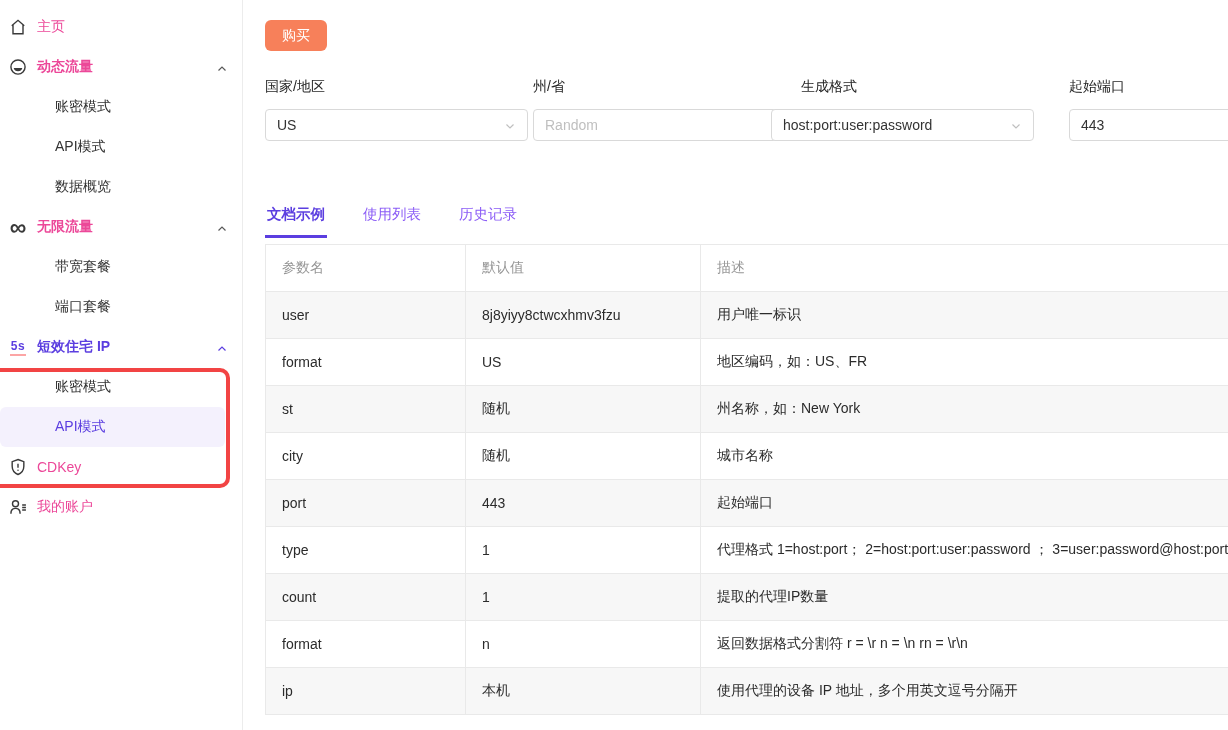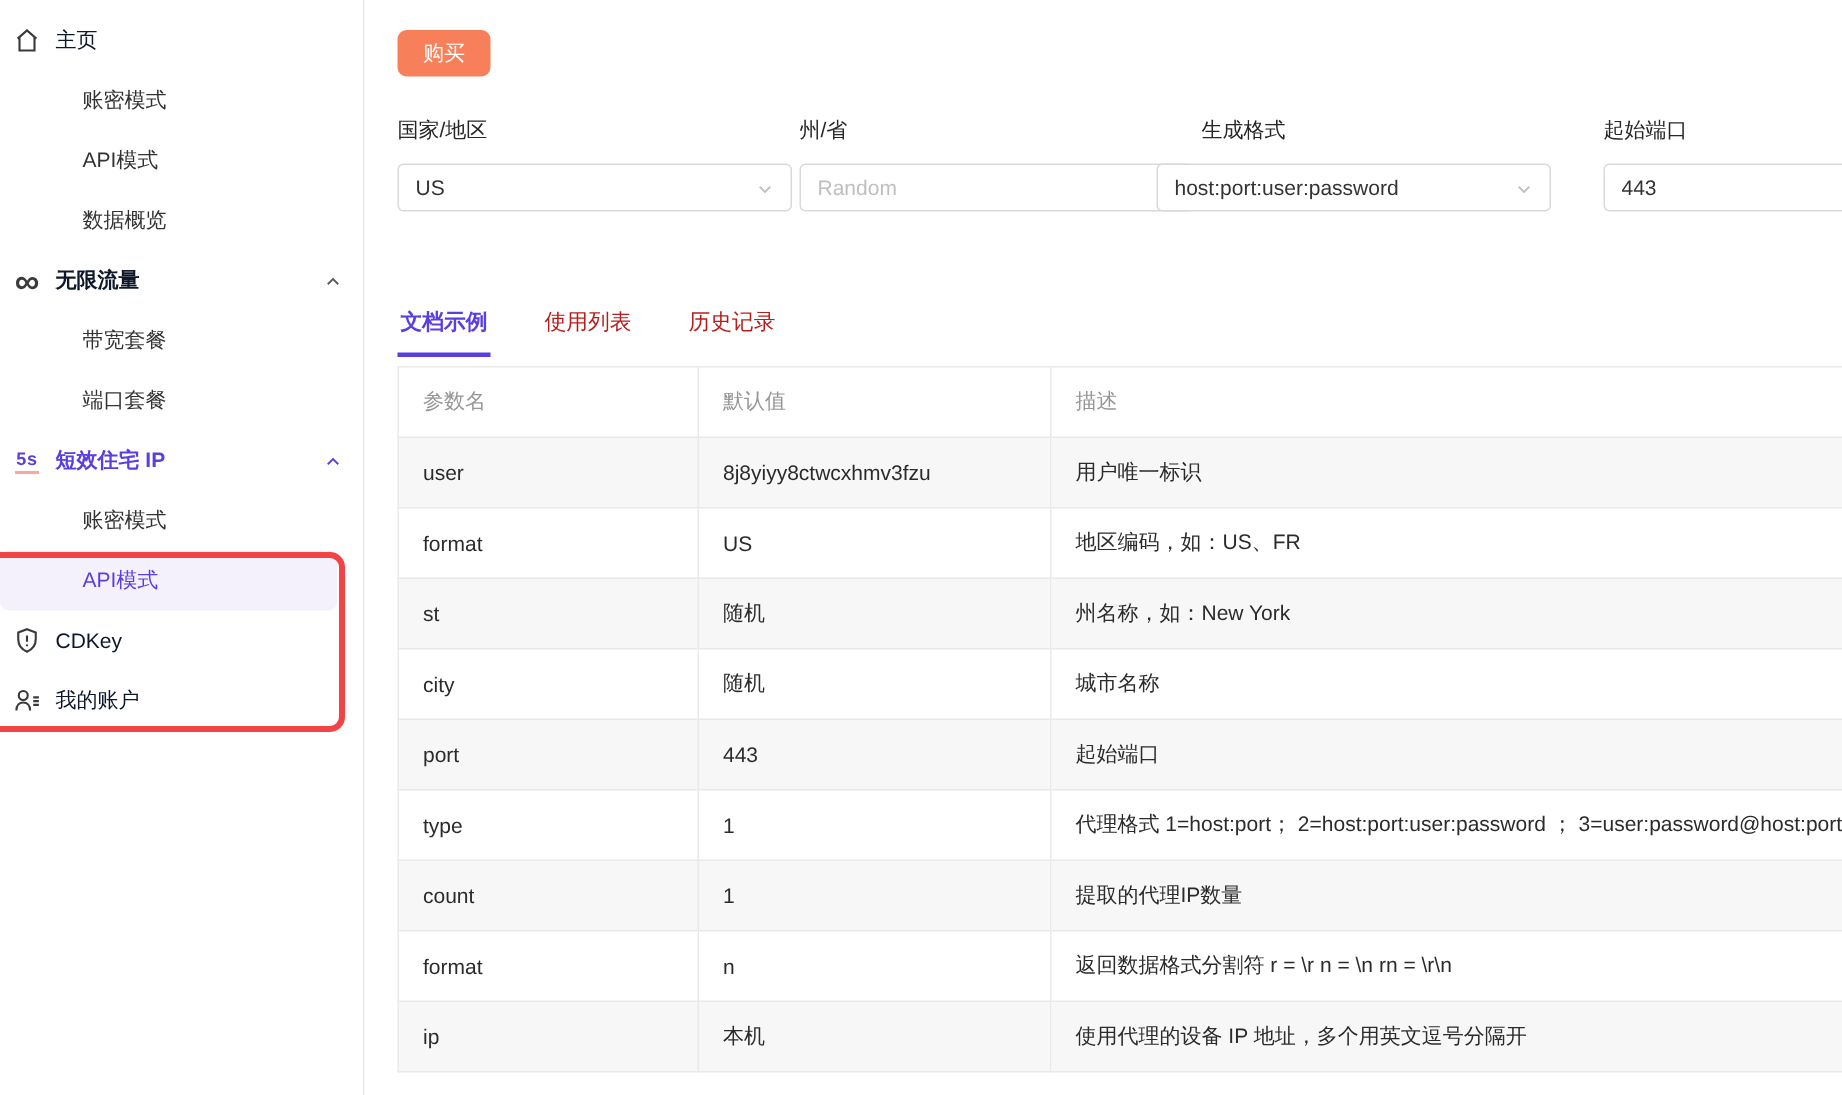--- a/index.html
+++ b/index.html
@@ -7,21 +7,21 @@
   body {
     position:relative; overflow:hidden; background:#fff;
     font-family:"Liberation Sans","DejaVu Sans",sans-serif; color:#262626;
   }
 
   
   .sidebar { position:absolute; left:0; top:0; width:243px; height:730px; background:#fff; border-right:1px solid #ececec; }
   .side-list { position:absolute; top:7px; left:0; width:243px; }
   .sidebar-item { position:relative; height:40px; display:flex; align-items:center; cursor:pointer; }
   .si-icon { width:22px; height:22px; margin-left:7px; margin-right:8px; display:flex; align-items:center; justify-content:center; flex:none; }
-  .si-label { font-size:14px; color:#0f172a; white-space:nowrap; }
+  .si-label { font-size:14px; color:#ec4899; white-space:nowrap; }
   .sidebar-item.sub { padding-left:55px; }
   .sidebar-item.sub .si-label { color:#333; }
   .sidebar-item.highlight .si-label { color:#5b3ee0; font-weight:700; }
   .sidebar-item.active { width:225px; background:#f4f1fd; border-radius:6px; }
   .sidebar-item.active .si-label { color:#5b3ee0; }
   .chev-up { position:absolute; right:15px; top:14px; width:12px; height:12px; }
   .infinity-glyph { font-size:23px; line-height:20px; color:#3a3a3a; font-weight:700; }
   .fives-glyph { font-size:12px; font-weight:700; color:#5b3ee0; border-bottom:2px solid #fca5a5; padding:0 1px 1px 1px; letter-spacing:0.5px; }
 
   
@@ -43,21 +43,21 @@
   .f0 { left:21px; } .f1 { left:289px; } .f2 { left:527px; } .f3 { left:825px; width:263px; }
   .field .val { white-space:nowrap; overflow:hidden; }
   .field .placeholder { color:#bfbfbf; }
   .field .dd { margin-left:auto; flex:none; width:12px; height:12px; }
 
   .method-bar { position:absolute; left:21px; top:159px; width:963px; height:38px; background:#f6f6f7; border-radius:4px;
     display:flex; align-items:center; padding-left:11px; }
   .method-badge { background:#e8e8ea; color:#555; font-size:13px; padding:3px 8px; border-radius:2px; }
 
   .tabs { position:absolute; left:21px; top:205px; display:flex; gap:34px; }
-  .tab { font-size:14.5px; color:#b91c1c; padding:0 2px 11px 2px; cursor:pointer; }
+  .tab { font-size:14.5px; color:#8b5cf6; padding:0 2px 11px 2px; cursor:pointer; }
   .tab.active { color:#5b3ee0; font-weight:700; border-bottom:3px solid #5b3ee0; }
 
   table.params { position:absolute; left:21px; top:244px; width:1005px; border-collapse:collapse; table-layout:fixed;
     background:#fff; }
   table.params th, table.params td { border:1px solid #e9e9e9; height:47px; padding:0 0 0 16px; text-align:left;
     font-size:14px; white-space:nowrap; overflow:hidden; }
   table.params th { color:#969696; font-weight:400; }
   table.params td { color:#2b2b2b; }
   table.params tbody tr:nth-child(odd) { background:#f7f7f7; }
 </style>
@@ -70,20 +70,34 @@
     <div class="sidebar-item">
       <span class="si-icon">
         <svg width="20" height="20" viewBox="0 0 24 24" fill="none" stroke="#3a3a3a" stroke-width="1.7">
             <path d="M4.5 10.5 L12 4 L19.5 10.5 M6 9.5 V20 H18 V9.5"></path>
           </svg>
       </span>
       <span class="si-label">主页</span>
     </div>
 
 
+    <div class="sidebar-item">
+      <span class="si-icon">
+        <svg width="20" height="20" viewBox="0 0 24 24" fill="none" stroke="#3a3a3a" stroke-width="1.7">
+            <circle cx="12" cy="12" r="8.5"></circle>
+            <path d="M6.8 13.2 a5.4 5.4 0 0 0 10.4 0 z" fill="#3a3a3a" stroke="none"></path>
+          </svg>
+      </span>
+      <span class="si-label" style="font-weight:700;">动态流量</span>
+      <span class="chev-up">
+        <svg width="12" height="12" viewBox="0 0 24 24" fill="none" stroke="#595959" stroke-width="2.4">
+            <path d="M5 15 L12 8 L19 15"></path>
+          </svg>
+      </span>
+    </div>
 
     <div class="sidebar-item sub">
       <span class="si-label">账密模式</span>
     </div>
     <div class="sidebar-item sub">
       <span class="si-label">API模式</span>
     </div>
     <div class="sidebar-item sub">
       <span class="si-label">数据概览</span>
     </div>

